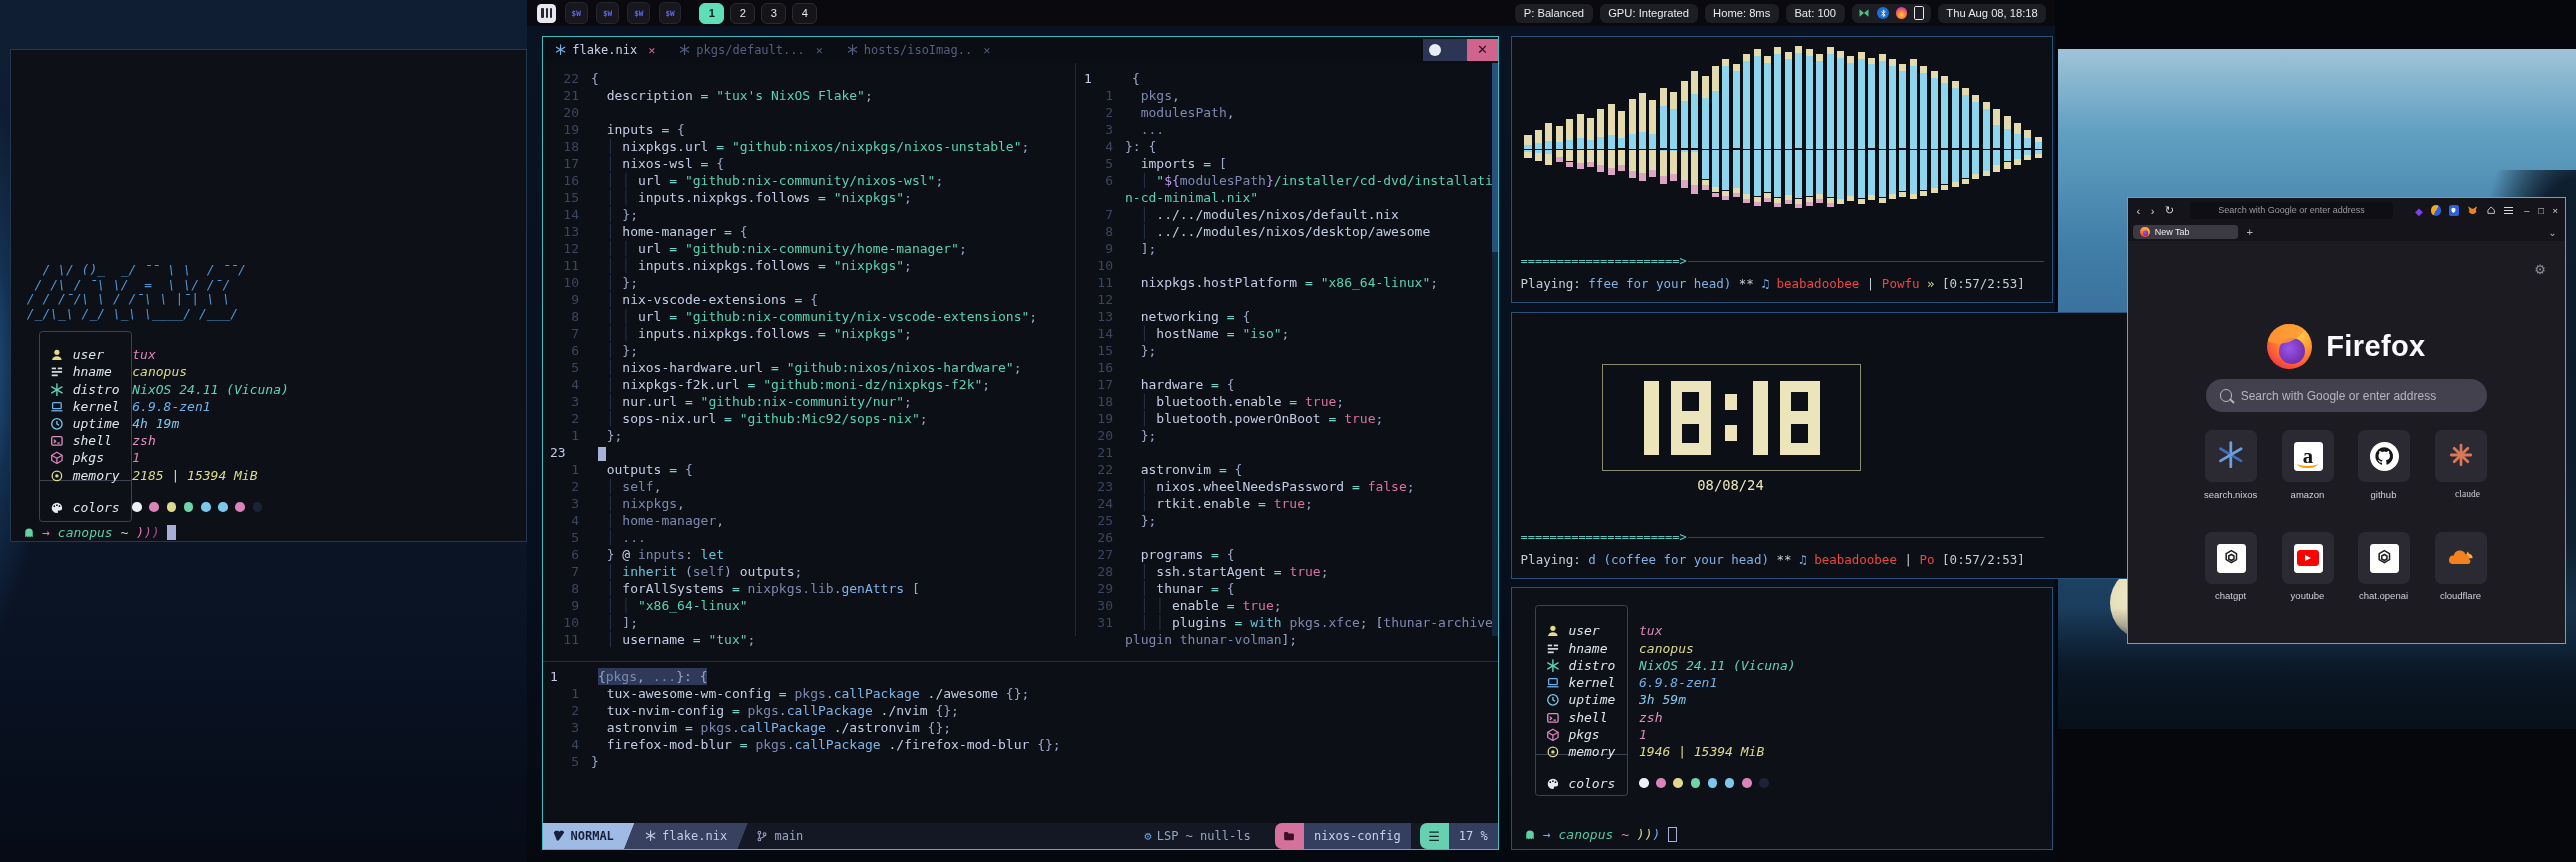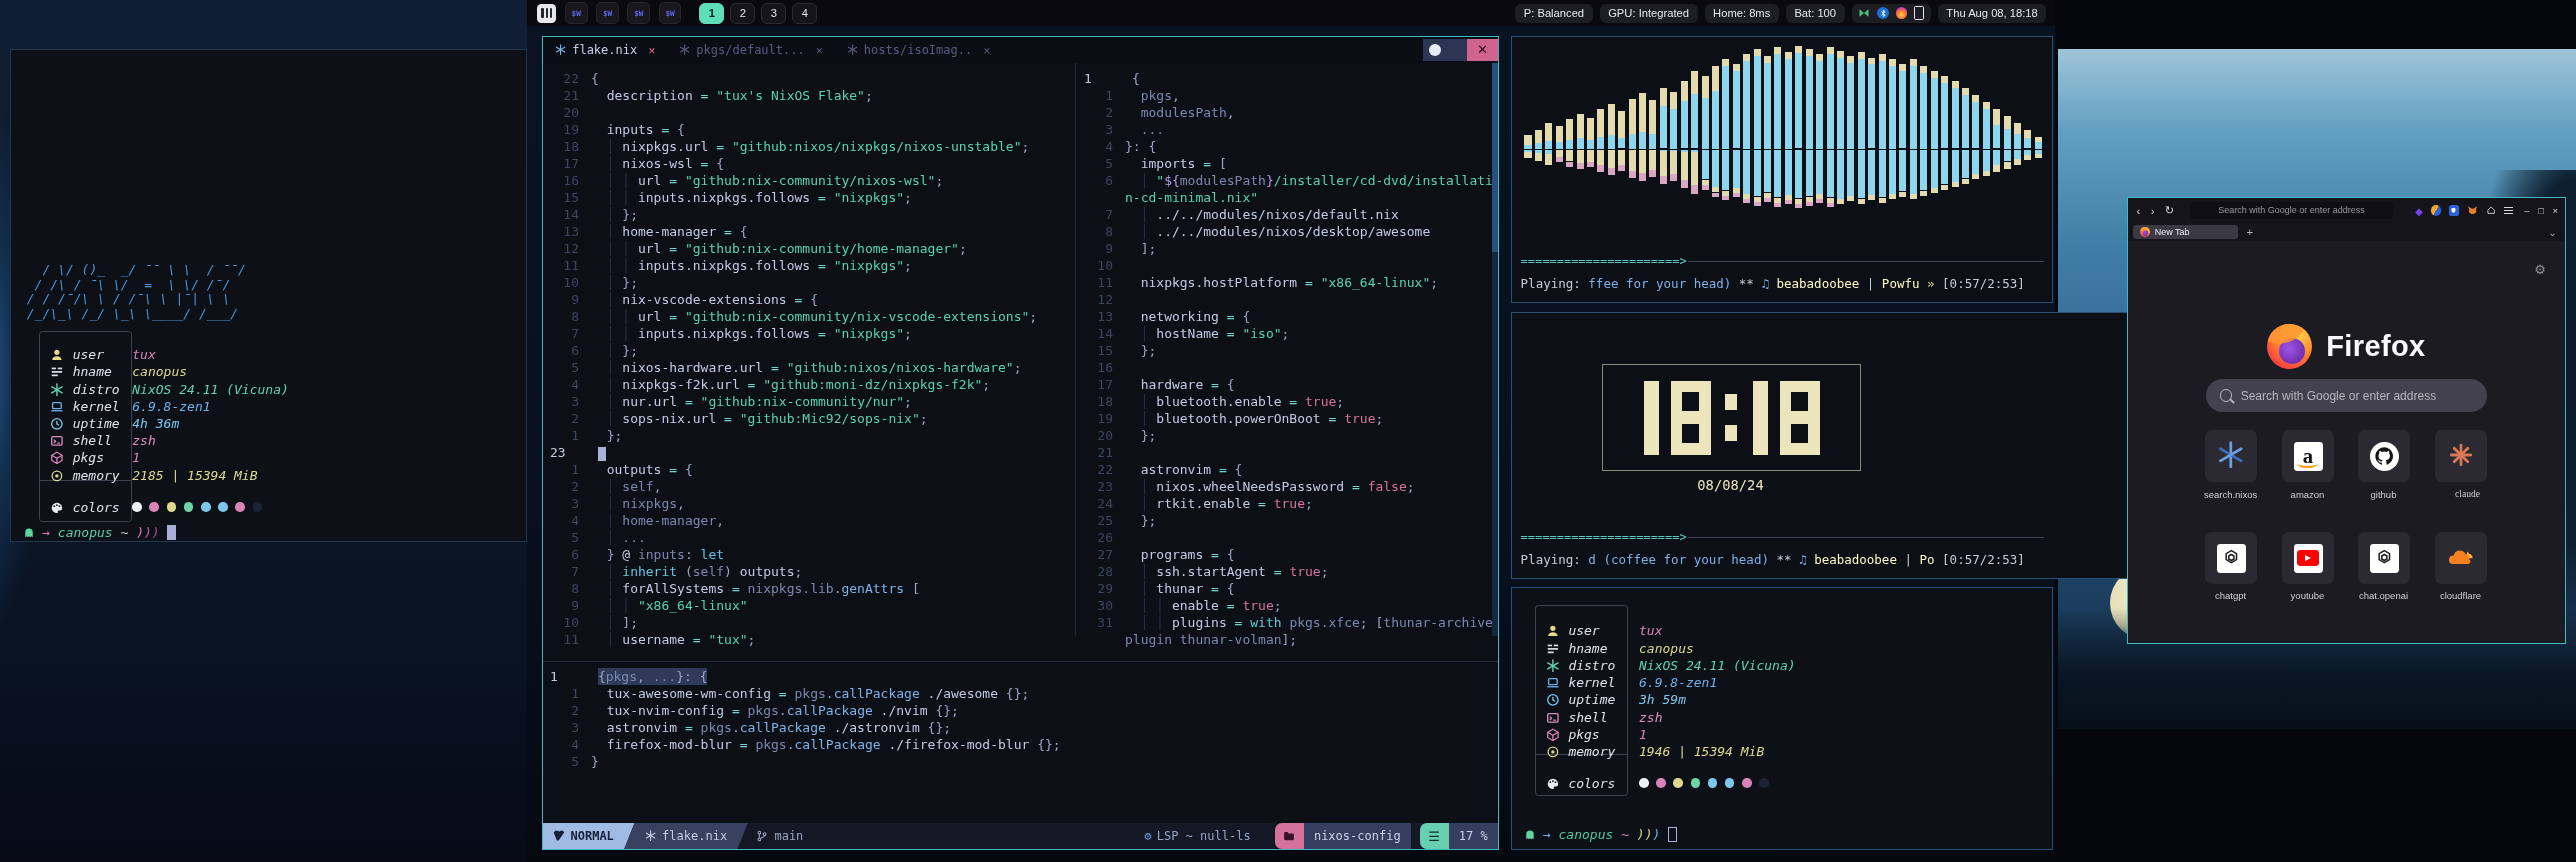--- a/index.html
+++ b/index.html
@@ -123,21 +123,21 @@
   .seg-lsp{margin-left:auto;color:#93a4c8;gap:5.2px;}
   .seg-ico-pink{width:29px;background:#d4719c;border-radius:6.9px 0 0 6.9px;justify-content:center;padding:0;margin-left:12px;}
   .seg-dark{background:#343e5e;color:#c9d1ea;padding:0 10.3px;}
   .seg-ico-teal{width:29px;background:#66d0b0;border-radius:6.9px 0 0 6.9px;justify-content:center;padding:0;margin-left:8.6px;color:#10291f;font-size:13px;}
   .seg-pct{background:#343e5e;color:#c9d1ea;padding:0 10.3px;margin-right:0;}
 
   
   .progress-line{position:absolute;font-family:"DejaVu Sans Mono",monospace;font-size:12px;color:#57c9c0;white-space:pre;display:flex;align-items:center;}
   .progress-line .rule{height:0.9px;background:#3a4452;flex:1;margin-left:1.7px;}
   .playing{position:absolute;font-family:"DejaVu Sans Mono",monospace;font-size:12.5px;white-space:pre;}
-  .pl-w{color:#c5cbd8}.pl-bl{color:#7fb0e8}.pl-pk{color:#fef9c3}.pl-yl{color:#d8cf8e}
+  .pl-w{color:#c5cbd8}.pl-bl{color:#7fb0e8}.pl-pk{color:#ef4444}.pl-yl{color:#d8cf8e}
   #cava-bars{position:absolute;left:8.6px;top:10.3px;width:522px;height:208px;}
   #cava-bars .bseg{position:absolute;}
 
   
   .clock-box{position:absolute;border:0.9px solid #8b8a72;display:flex;align-items:center;justify-content:center;}
   .dg{position:relative;height:74px;}
   .dg-8{width:40px;background:#ece5bc;margin:0 5.2px;}
   .dg-8 i{position:absolute;left:11.2px;width:17px;height:19px;background:#0c1016;}
   .dg-8 i.t{top:11.2px;} .dg-8 i.b{bottom:11.2px;}
   .dg-1{width:17px;margin:0 5.2px;}
@@ -322,21 +322,21 @@
         <div class="ff-val" style="color: rgb(111, 176, 232); left: 121px; top: 348px;">6.9.8-zen1</div>
         <div class="ff-row" style="left: 39px; top: 365px;">
           <span class="ic" style="color: rgb(124, 200, 236);">
             <svg viewBox="0 0 16 16" fill="none" stroke="currentColor" stroke-width="1.5">
               <circle cx="8" cy="8" r="6"></circle>
               <path d="M8 4.5V8l2.5 1.5"></path>
             </svg>
           </span>
           <span class="ff-label">uptime</span>
         </div>
-        <div class="ff-val" style="color: rgb(124, 200, 236); left: 121px; top: 365px;">4h 36m</div>
+        <div class="ff-val" style="color: rgb(124, 200, 236); left: 121px; top: 365px;">4h 19m</div>
         <div class="ff-row" style="left: 39px; top: 382px;">
           <span class="ic" style="color: rgb(224, 142, 192);">
             <svg viewBox="0 0 16 16" fill="none" stroke="currentColor" stroke-width="1.5">
               <rect x="2" y="3" width="12" height="10" rx="1.5"></rect>
               <path d="M4.5 6.5l2 2-2 2M8.5 10.5h3"></path>
             </svg>
           </span>
           <span class="ff-label">shell</span>
         </div>
         <div class="ff-val" style="color: rgb(224, 142, 192); left: 121px; top: 382px;">zsh</div>

